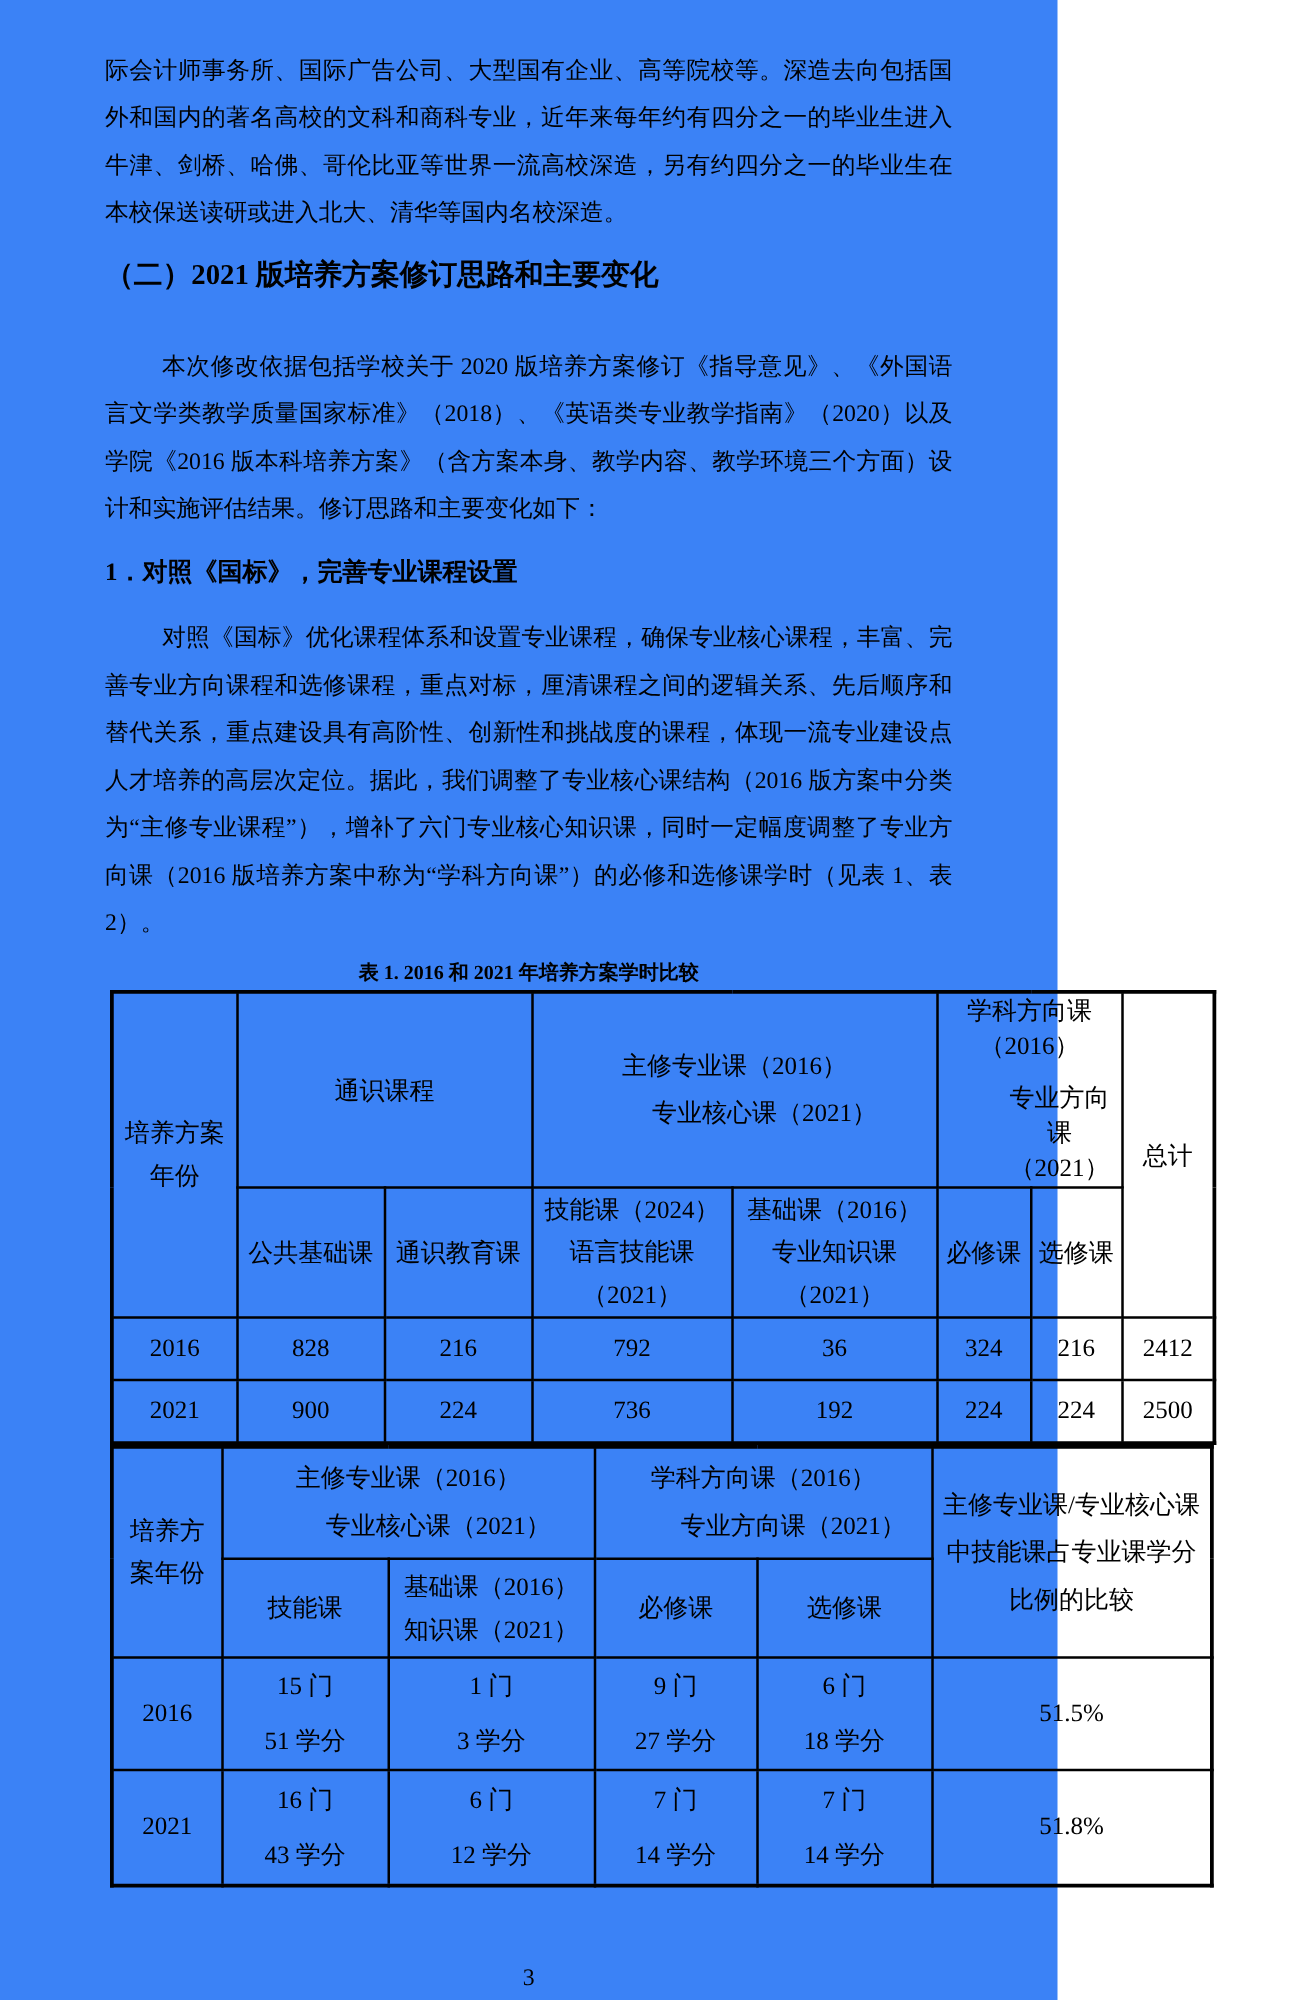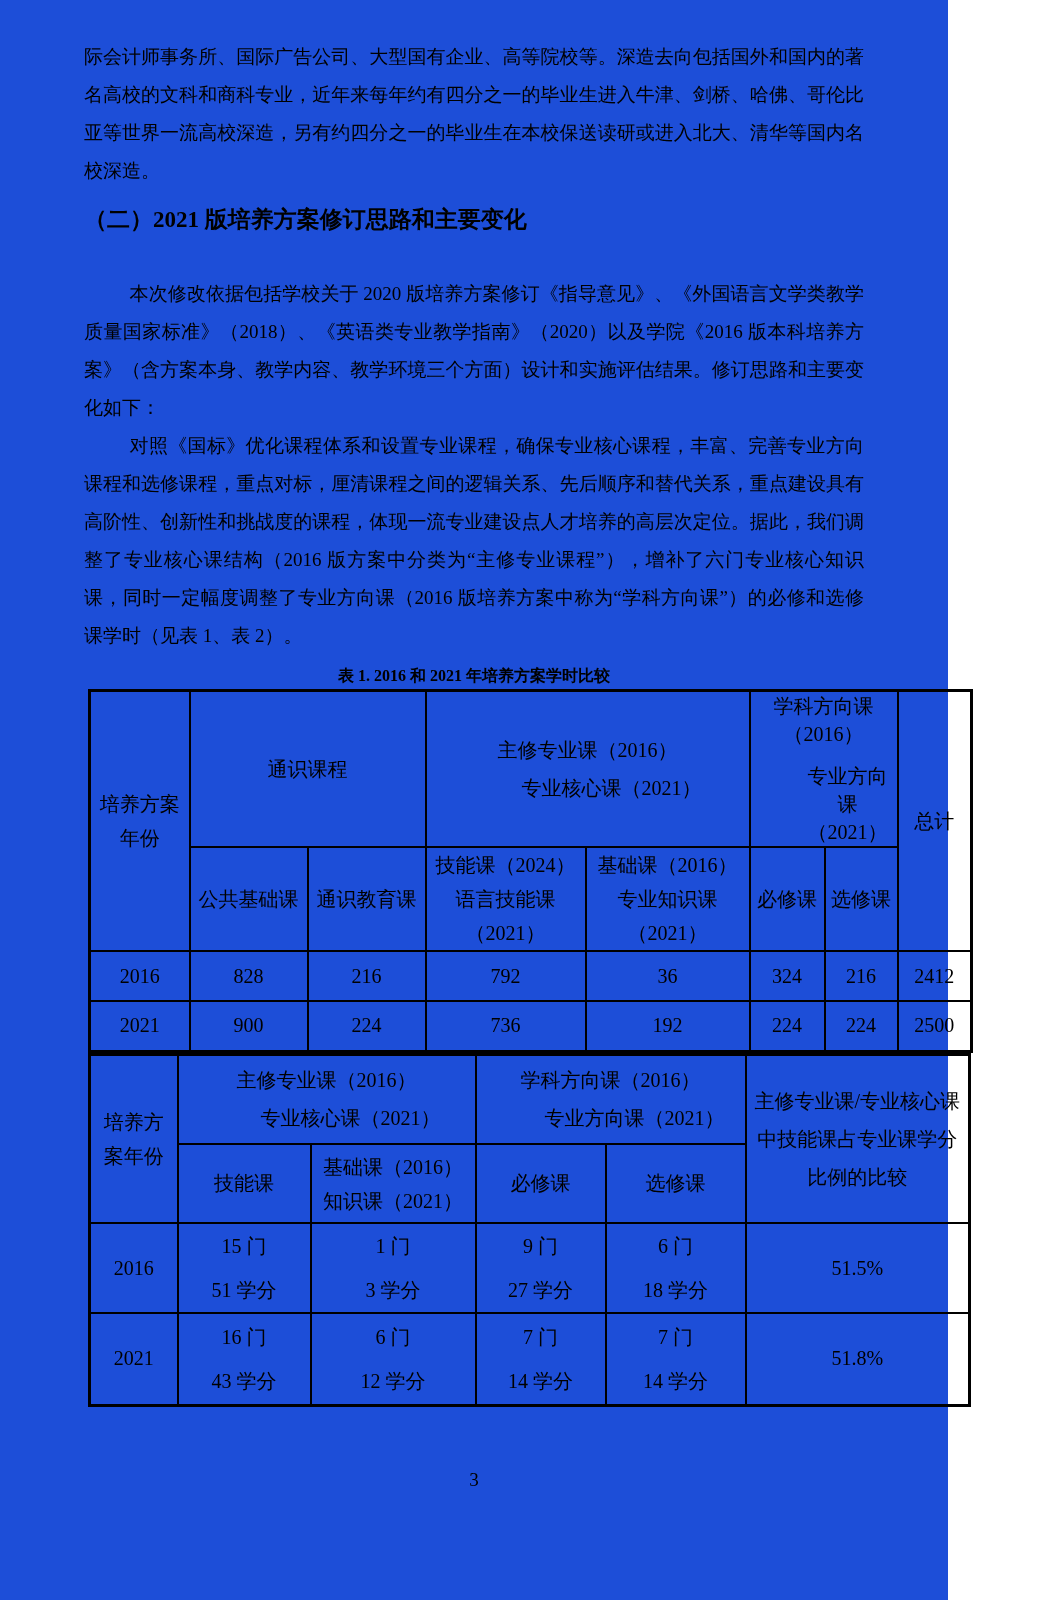--- a/index.html
+++ b/index.html
@@ -1,21 +1,21 @@
 <!DOCTYPE html>
 <html><head>
 <meta charset="utf-8">
 <style>
   html,body{margin:0;padding:0;background:#ffffff;}
   .page{
     position:relative;
-    width:948px;height:1600px;
+    width:846px;height:1600px;
     box-sizing:border-box;
     padding:38px 84px 0 84px;
-    background:#1d4ed8;
+    background:#3b82f6;
     color:#000;
     font-family:"Liberation Serif","DejaVu Serif",serif;
     font-size:19px;
   }
   p.body-text{
     margin:0;
     line-height:38px;
     text-align:justify;
     text-justify:inter-ideograph;
   }
@@ -66,20 +66,21 @@
 <body>
 
 <div class="page">
 
   <p class="body-text">际会计师事务所、国际广告公司、大型国有企业、高等院校等。深造去向包括国外和国内的著名高校的文科和商科专业，近年来每年约有四分之一的毕业生进入牛津、剑桥、哈佛、哥伦比亚等世界一流高校深造，另有约四分之一的毕业生在本校保送读研或进入北大、清华等国内名校深造。</p>
 
   <h2 class="heading-section">（二）2021 版培养方案修订思路和主要变化</h2>
 
   <p class="body-text indent">本次修改依据包括学校关于 2020 版培养方案修订《指导意见》、《外国语言文学类教学质量国家标准》（2018）、《英语类专业教学指南》（2020）以及学院《2016 版本科培养方案》（含方案本身、教学内容、教学环境三个方面）设计和实施评估结果。修订思路和主要变化如下：</p>
 
+  <h3 class="heading-sub">1．对照《国标》，完善专业课程设置</h3>
 
   <p class="body-text indent">对照《国标》优化课程体系和设置专业课程，确保专业核心课程，丰富、完善专业方向课程和选修课程，重点对标，厘清课程之间的逻辑关系、先后顺序和替代关系，重点建设具有高阶性、创新性和挑战度的课程，体现一流专业建设点人才培养的高层次定位。据此，我们调整了专业核心课结构（2016 版方案中分类为“主修专业课程”），增补了六门专业核心知识课，同时一定幅度调整了专业方向课（2016 版培养方案中称为“学科方向课”）的必修和选修课学时（见表 1、表 2）。</p>
 
   <div class="table-caption cap1">表 1. 2016 和 2021 年培养方案学时比较</div>
 
   <table class="doc-table t1">
     <colgroup>
       <col style="width:100px">
         <col style="width:118px">
         <col style="width:118px">

